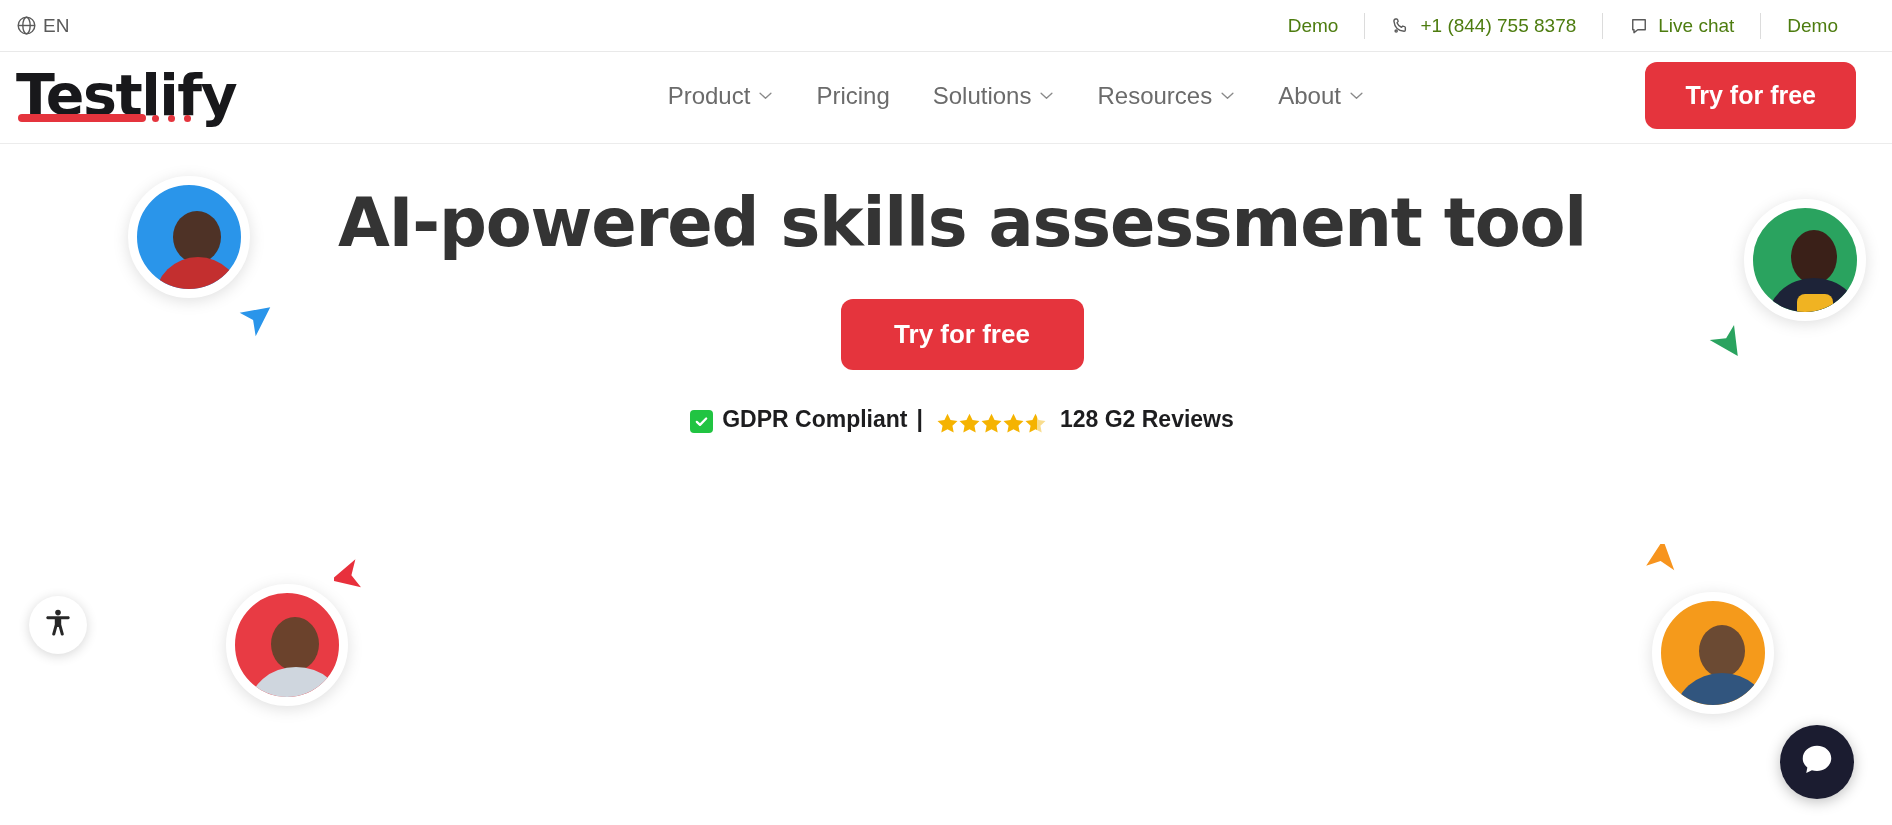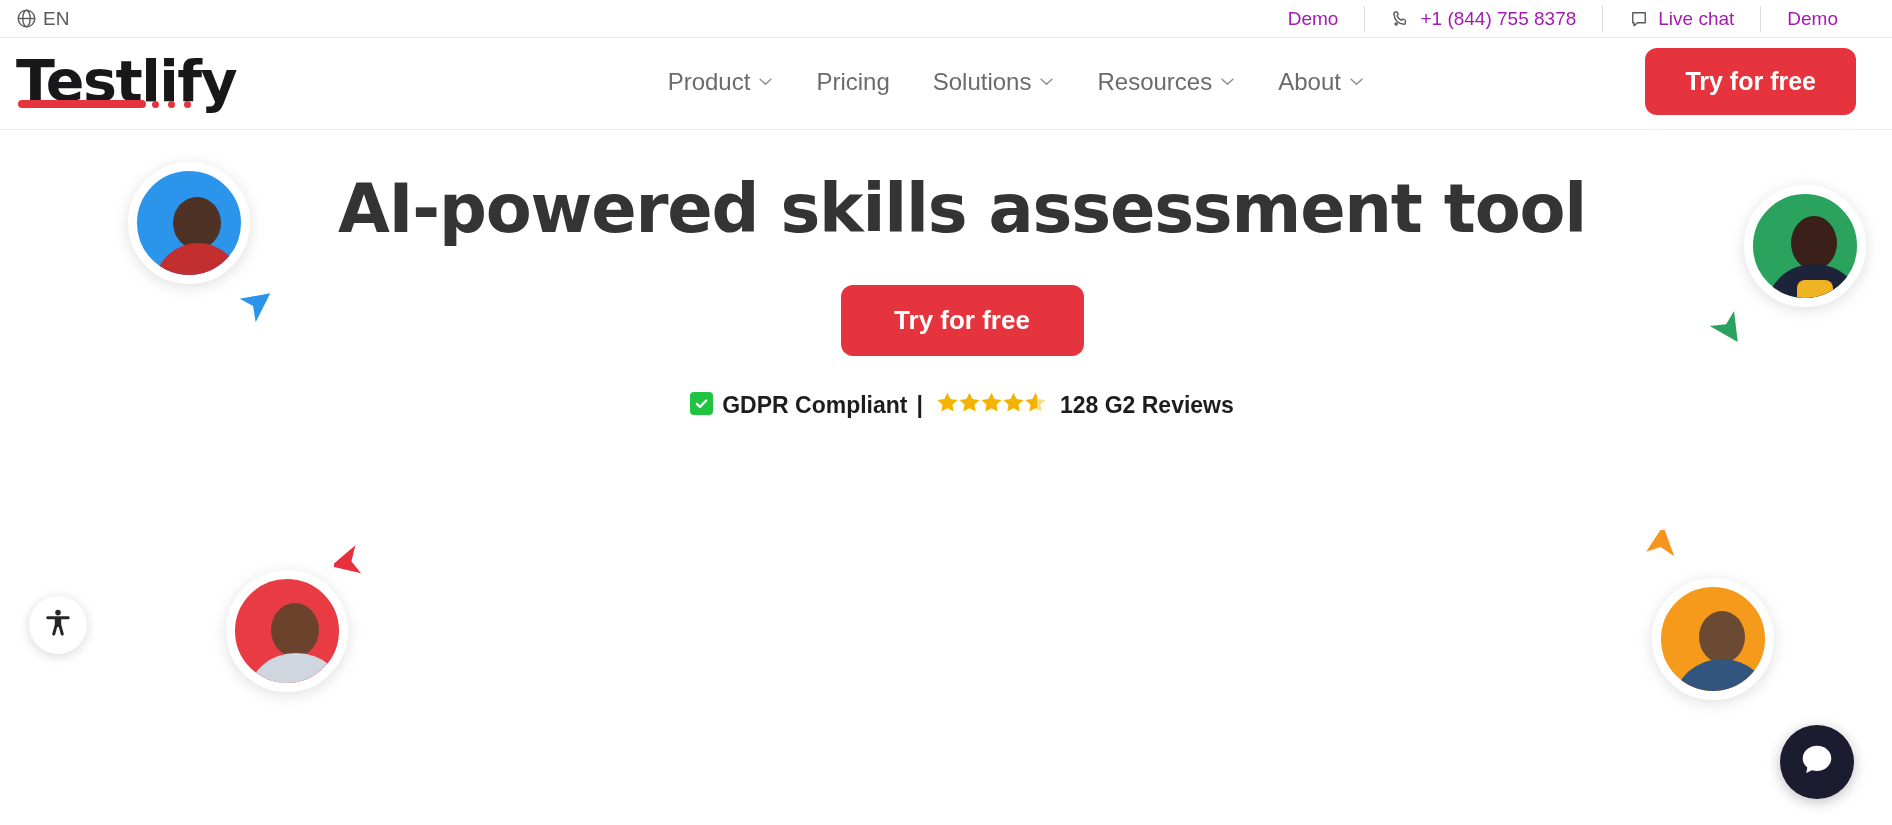--- a/index.html
+++ b/index.html
@@ -6,41 +6,41 @@
   html, body {
     width: 1892px; height: 825px;
     background: #ffffff;
     font-family: "Liberation Sans", sans-serif;
     overflow: hidden;
   }
 
   
   .topbar {
     position: relative;
-    height: 38px;
+    height: 52px;
     border-bottom: 1px solid #e9e9e9;
     display: flex;
     align-items: center;
     justify-content: space-between;
     padding: 0 28px 0 16px;
   }
   .lang {
     display: flex; align-items: center; gap: 6px;
     font-size: 19px; color: #5a5a5a;
   }
   .globe { width: 21px; height: 21px; display: block; }
   .top-right {
     display: flex; align-items: center;
     font-size: 19px; color: #5a5a5a;
     height: 52px;
   }
   .top-right > * { display: flex; align-items: center; }
   .top-link {
     padding: 0 26px;
-    color: #a21caf;
+    color: #4d7c0f;
     white-space: nowrap;
     gap: 9px;
   }
   .top-sep {
     width: 1px; height: 26px; background: #dcdcdc;
   }
   .ic { width: 20px; height: 20px; display: block; flex: none; }
 
   
   .header {
@@ -159,21 +159,21 @@
     background: #fff; color: #d4373f;
     font-size: 26px; font-weight: 700;
     border: 2px solid #e0535a; border-radius: 12px;
     padding: 20px 44px; cursor: pointer;
     min-width: 272px;
     font-family: "Liberation Sans", sans-serif;
   }
 
   .hero-badges {
     display: flex;
-    align-items: flex-start;
+    align-items: flex-end;
     justify-content: center;
     gap: 9px;
     margin-top: 36px;
     font-size: 23px;
     font-weight: 700;
     color: #1d1d1f;
   }
   .check-box {
     width: 23px; height: 23px; border-radius: 4px;
     background: #21c442; display: flex;

